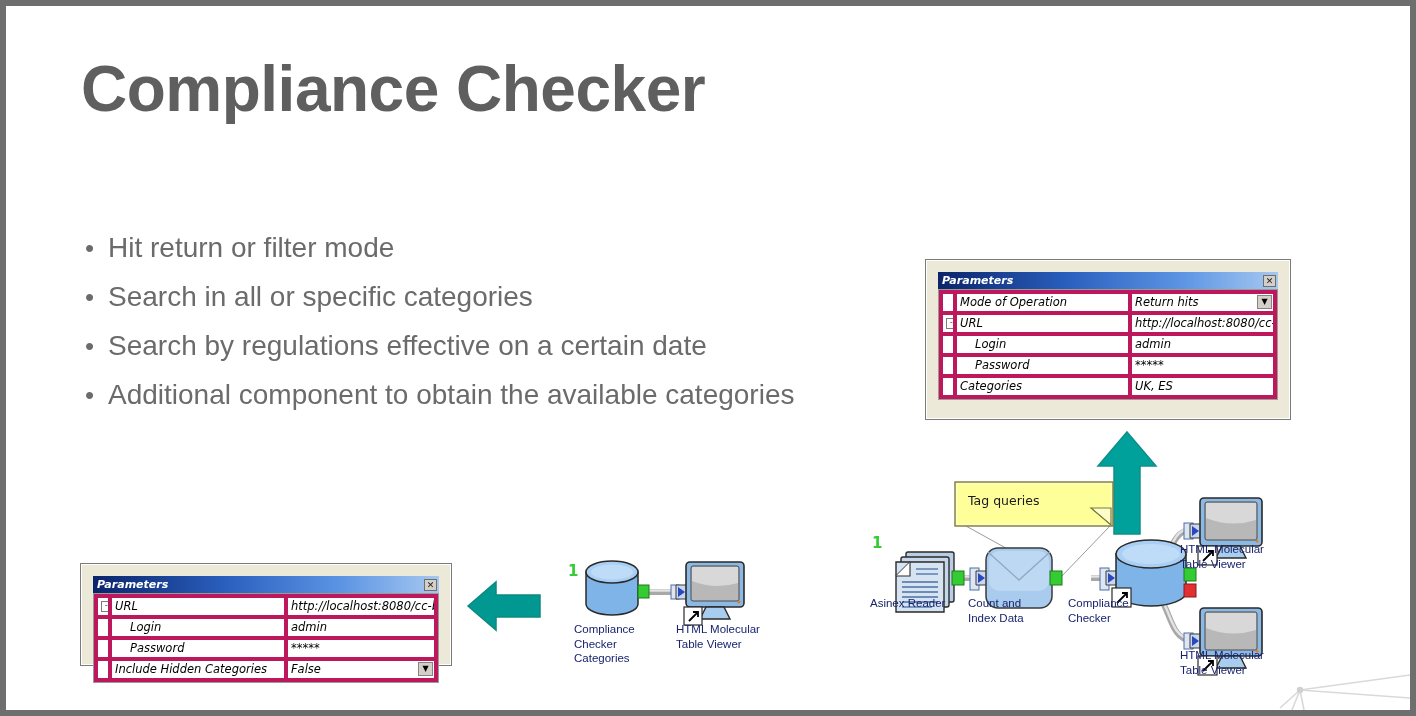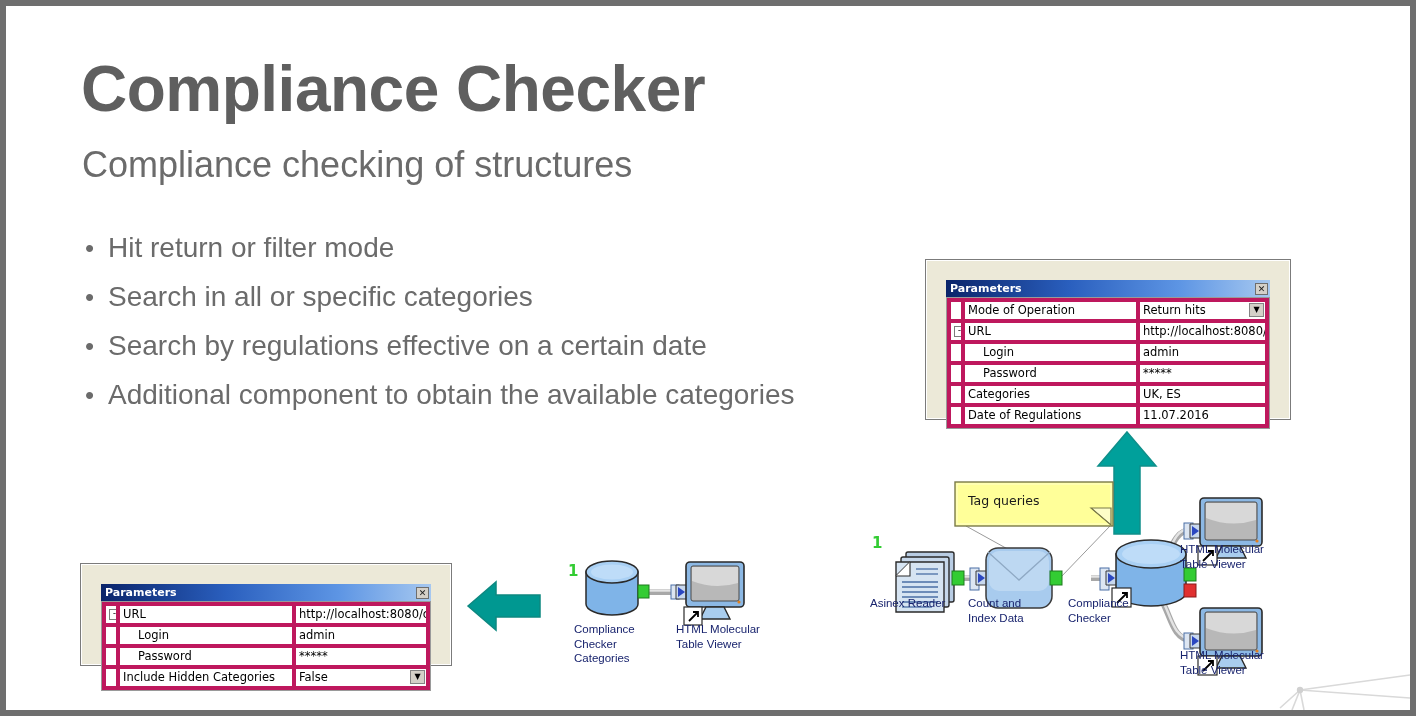--- a/index.html
+++ b/index.html
@@ -71,23 +71,24 @@
     color: #6b6b6b;
     flex: 1 1 auto;
   }
 
   
   .win {
     position: absolute;
     background: #ece9d8;
     border: 1px solid #7b7b7b;
     box-shadow: 0 0 0 1px #ffffff inset;
-    padding: 20px;
+    padding: 12px;
     box-sizing: border-box;
     font-family: "DejaVu Sans", sans-serif;
+    font-style: italic;
   }
   .win-inner {
     border: 1px solid #9a9a9a;
     background: #ffffff;
     box-sizing: border-box;
   }
   .titlebar {
     height: 17px;
     background: linear-gradient(to right, #0a246a 0%, #2a5fbe 38%, #5d95e4 72%, #a6c8f0 100%);
     display: flex;
@@ -207,21 +208,20 @@
     <g stroke="#d9d9d9" stroke-width="1.6" fill="none">
       <path d="M40 78 L60 60 L170 68"></path>
       <path d="M60 60 L64 80"></path>
       <path d="M60 60 L52 80"></path>
       <path d="M170 45 L60 60"></path>
     </g>
     <circle cx="60" cy="60" r="3.2" fill="#d0d0d0"></circle>
   </svg>
 
   <div id="title">Compliance Checker</div>
-  <div id="subtitle">Compliance checking of structures</div>
 
   <div id="bullets">
     <div class="bullet">
       <div class="dot">•</div>
       <div class="btext">Hit return or filter mode</div>
     </div>
     <div class="bullet">
       <div class="dot">•</div>
       <div class="btext">Search in all or specific categories</div>
     </div>
@@ -265,25 +265,20 @@
             </tr>
             <tr>
               <td class="gutter gutter-blank"></td>
               <td class="keycell indent">Password</td>
               <td class="valcell">*****</td>
             </tr>
             <tr>
               <td class="gutter gutter-blank"></td>
               <td class="keycell">Categories</td>
               <td class="valcell">UK, ES</td>
-            </tr>
-            <tr>
-              <td class="gutter gutter-blank"></td>
-              <td class="keycell">Date of Regulations</td>
-              <td class="valcell">11.07.2016</td>
             </tr>
           </tbody>
       </table>
     </div>
   </div>
 
   <svg class="teal-arrow" style="left:1090px; top:424px;" width="62" height="106" viewBox="0 0 62 106">
     <polygon points="31,2 60,36 44,36 44,104 18,104 18,36 2,36" fill="#00a09b" stroke="#0f8f8a" stroke-width="1.5"></polygon>
   </svg>
 

